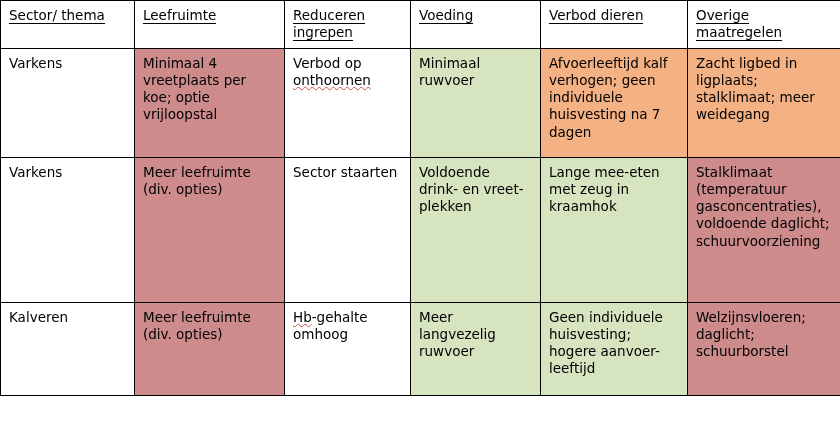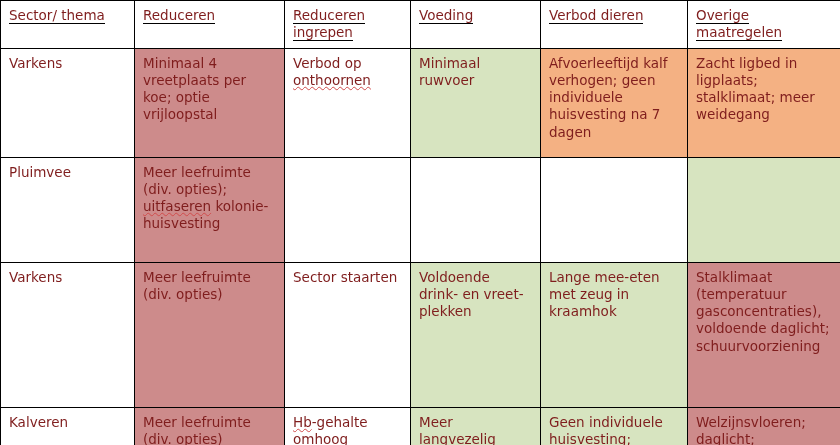--- a/index.html
+++ b/index.html
@@ -17,21 +17,21 @@
     border-collapse: collapse;
     width: 840px;
     table-layout: fixed;
   }
   table.matrix td, table.matrix th {
     border: 1px solid #000000;
     vertical-align: top;
     padding: 6px 7px 6px 8px;
     font-size: 13.5px;
     line-height: 1.28;
-    color: #7f1d1d;
+    color: #000000;
     text-align: left;
     font-weight: normal;
   }
   thead th {
     font-weight: bold;
     font-size: 14.5px;
     line-height: 1.2;
     padding-top: 7px;
     padding-bottom: 7px;
   }
@@ -73,43 +73,35 @@
     <col class="c0">
       <col class="c1">
       <col class="c2">
       <col class="c3">
       <col class="c4">
       <col class="c5">
   </colgroup>
   <thead>
     <tr>
       <th><span class="hdr-text">Sector/ thema</span></th>
-      <th><span class="hdr-text">Reduceren</span></th>
+      <th><span class="hdr-text">Leefruimte</span></th>
       <th><span class="hdr-text">Reduceren ingrepen</span></th>
       <th><span class="hdr-text">Voeding</span></th>
       <th><span class="hdr-text">Verbod dieren</span></th>
       <th><span class="hdr-text">Overige maatregelen</span></th>
     </tr>
   </thead>
   <tbody>
     <tr class="row-h1">
       <td class="sector-cell">Varkens</td>
       <td class="cell-pink">Minimaal 4 vreetplaats per koe; optie vrijloopstal</td>
       <td class="cell-white">Verbod op <span class="underline-wavy">onthoornen</span></td>
       <td class="cell-green">Minimaal ruwvoer</td>
       <td class="cell-orange">Afvoerleeftijd kalf verhogen; geen individuele huisvesting na 7 dagen</td>
       <td class="cell-orange">Zacht ligbed in ligplaats; stalklimaat; meer weidegang</td>
-    </tr>
-    <tr class="row-h2">
-      <td class="sector-cell">Pluimvee</td>
-      <td class="cell-pink">Meer leefruimte (div. opties); <span class="underline-wavy">uitfaseren</span> kolonie-huisvesting</td>
-      <td class="cell-white"></td>
-      <td class="cell-white"></td>
-      <td class="cell-white"></td>
-      <td class="cell-green"></td>
     </tr>
     <tr class="row-h3">
       <td class="sector-cell">Varkens</td>
       <td class="cell-pink">Meer leefruimte (div. opties)</td>
       <td class="cell-white">Sector staarten</td>
       <td class="cell-green">Voldoende drink- en vreet-plekken</td>
       <td class="cell-green">Lange mee-eten met zeug in kraamhok</td>
       <td class="cell-pink">Stalklimaat (temperatuur gasconcentraties), voldoende daglicht; schuurvoorziening</td>
     </tr>
     <tr class="row-h4">

